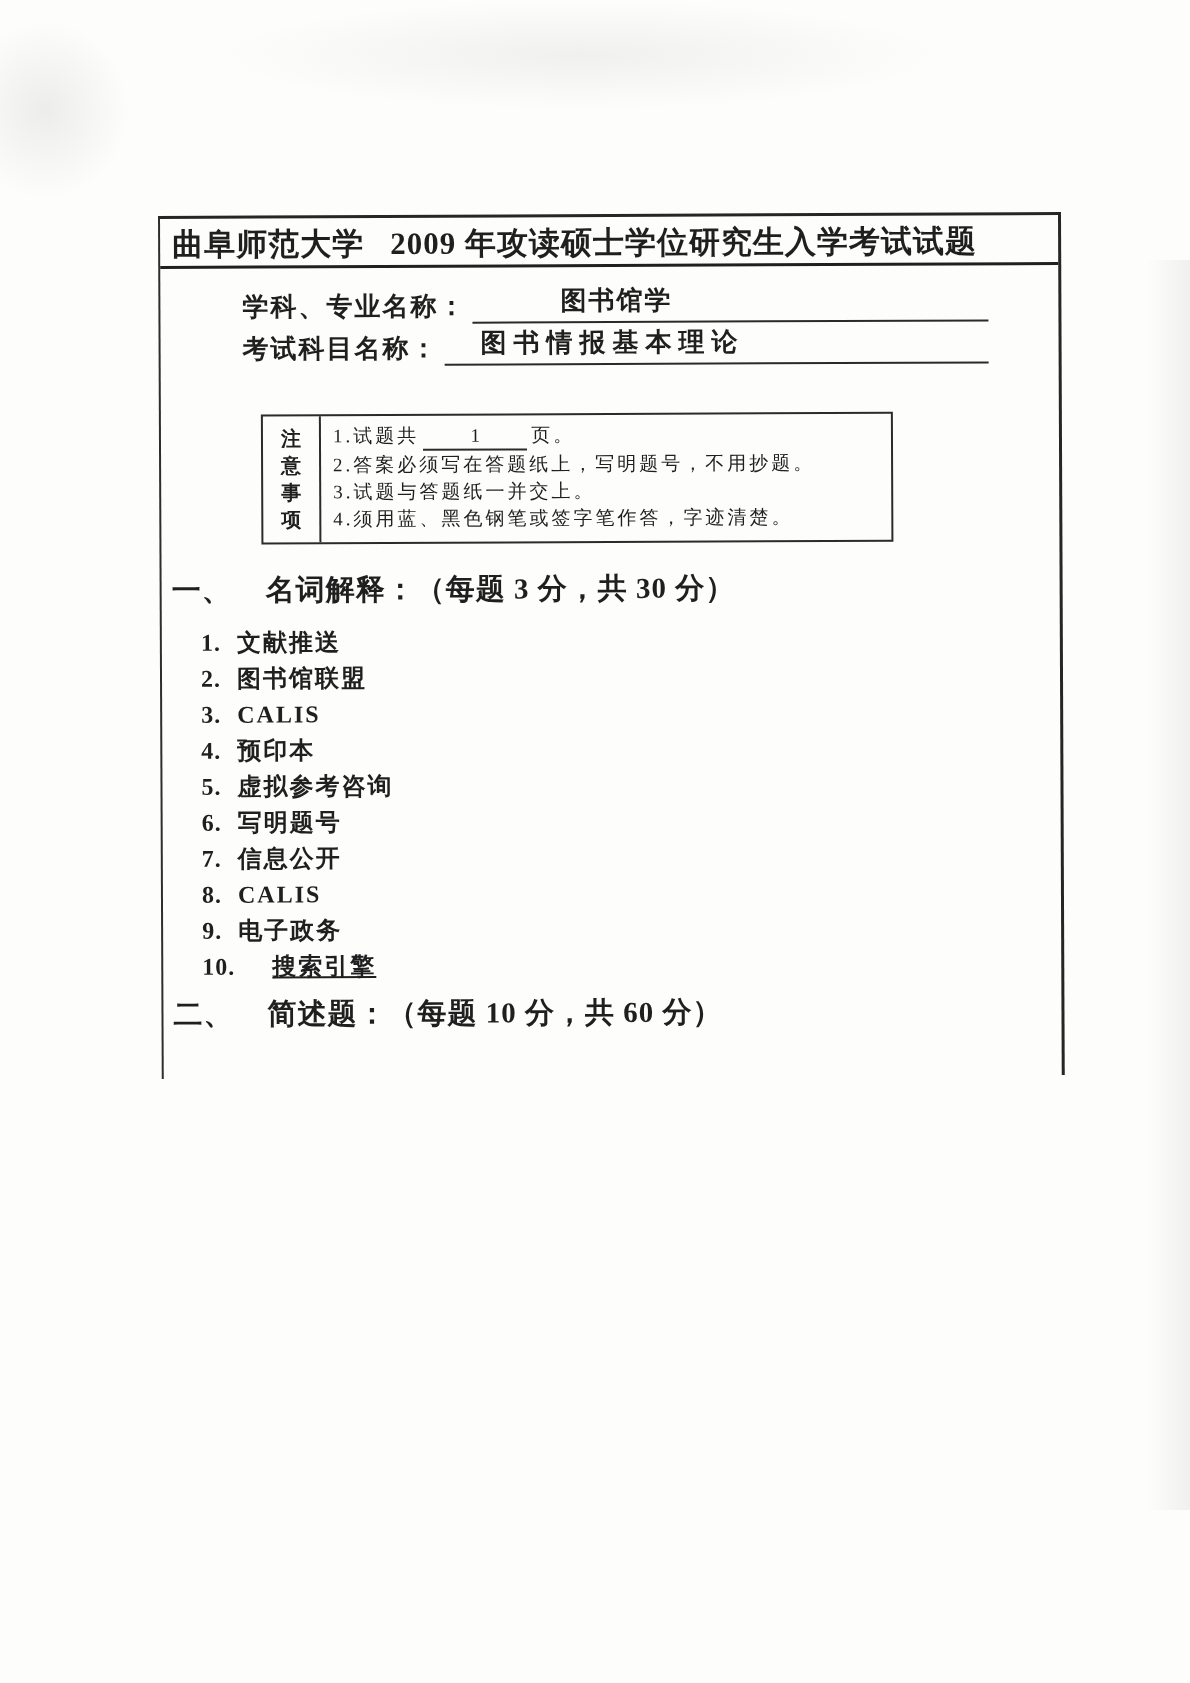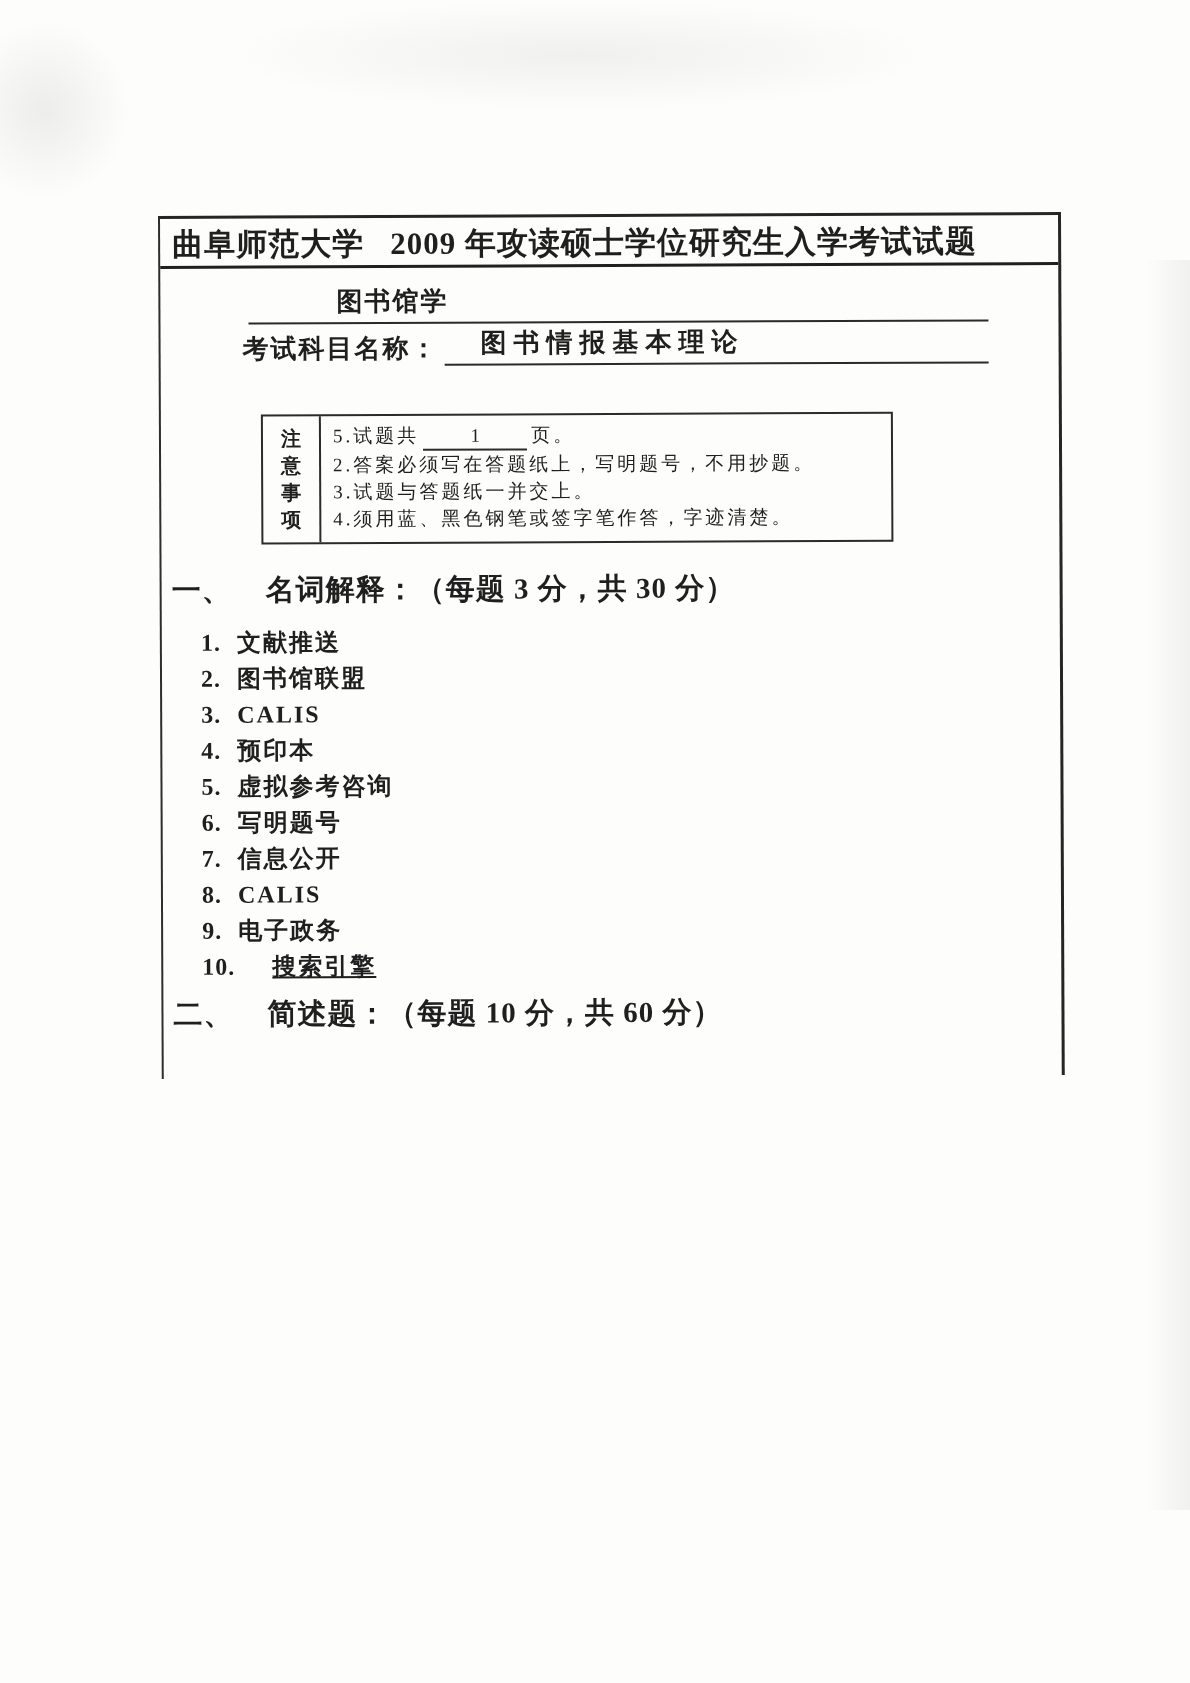--- a/index.html
+++ b/index.html
@@ -149,20 +149,21 @@
 <div class="haze haze-corner"></div>
 <div class="haze haze-right"></div>
 
 <div class="exam-box">
 
   <div class="title-row">
     <span class="t-school">曲阜师范大学</span><span class="t-rest">2009 年攻读硕士学位研究生入学考试试题</span>
   </div>
 
   <div class="field-row field-row-1">
+    <span class="field-label">学科、专业名称：</span>
     <span class="field-line field-line-1">
       <span class="field-value">图书馆学</span>
     </span>
   </div>
 
   <div class="field-row field-row-2">
     <span class="field-label">考试科目名称：</span>
     <span class="field-line field-line-2">
       <span class="field-value">图书情报基本理论</span>
     </span>
@@ -170,21 +171,21 @@
 
   <div class="notice-box">
     <div class="notice-side">
       <span>注</span>
       <span>意</span>
       <span>事</span>
       <span>项</span>
     </div>
     <div class="notice-lines">
       <div class="notice-line">
-        <span>5.试题共</span><span class="notice-blank">1</span><span>页。</span>
+        <span>1.试题共</span><span class="notice-blank">1</span><span>页。</span>
       </div>
       <div class="notice-line">2.答案必须写在答题纸上，写明题号，不用抄题。</div>
       <div class="notice-line">3.试题与答题纸一并交上。</div>
       <div class="notice-line">4.须用蓝、黑色钢笔或签字笔作答，字迹清楚。</div>
     </div>
   </div>
 
   <div class="section-heading s1">
     <span class="sec-num">一、</span>
     <span class="sec-title">名词解释：（每题 3 分，共 30 分）</span>

